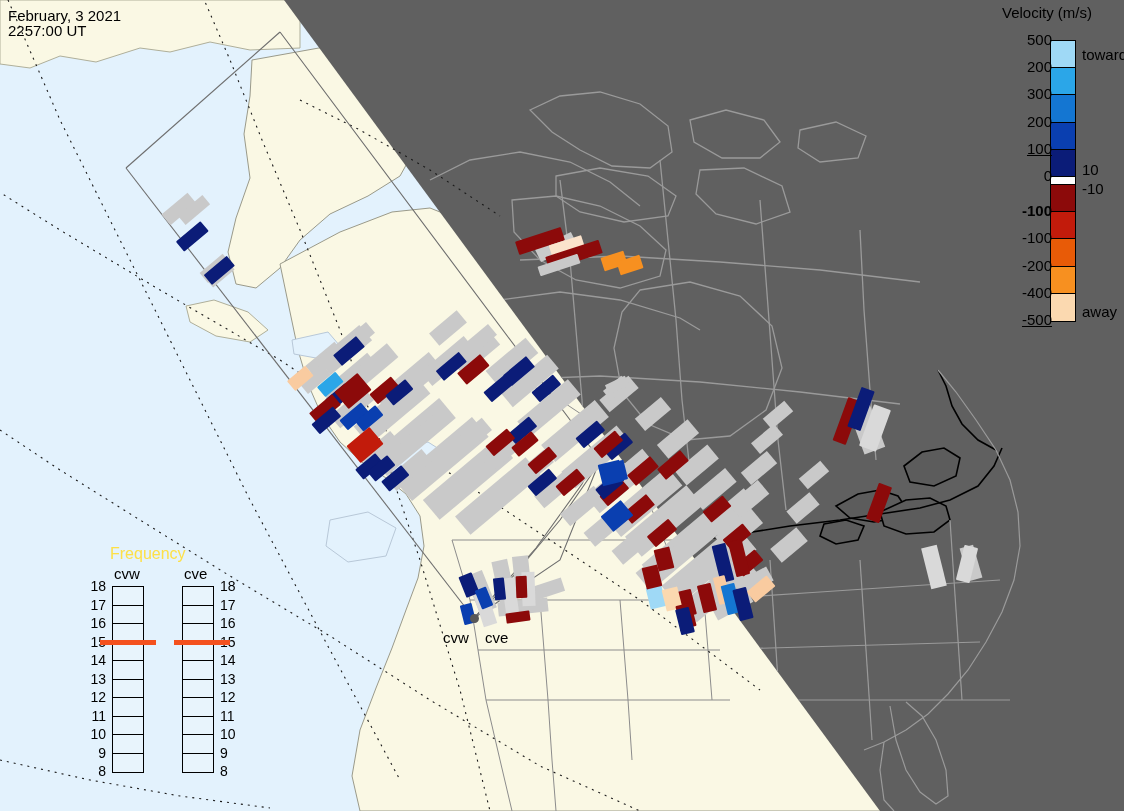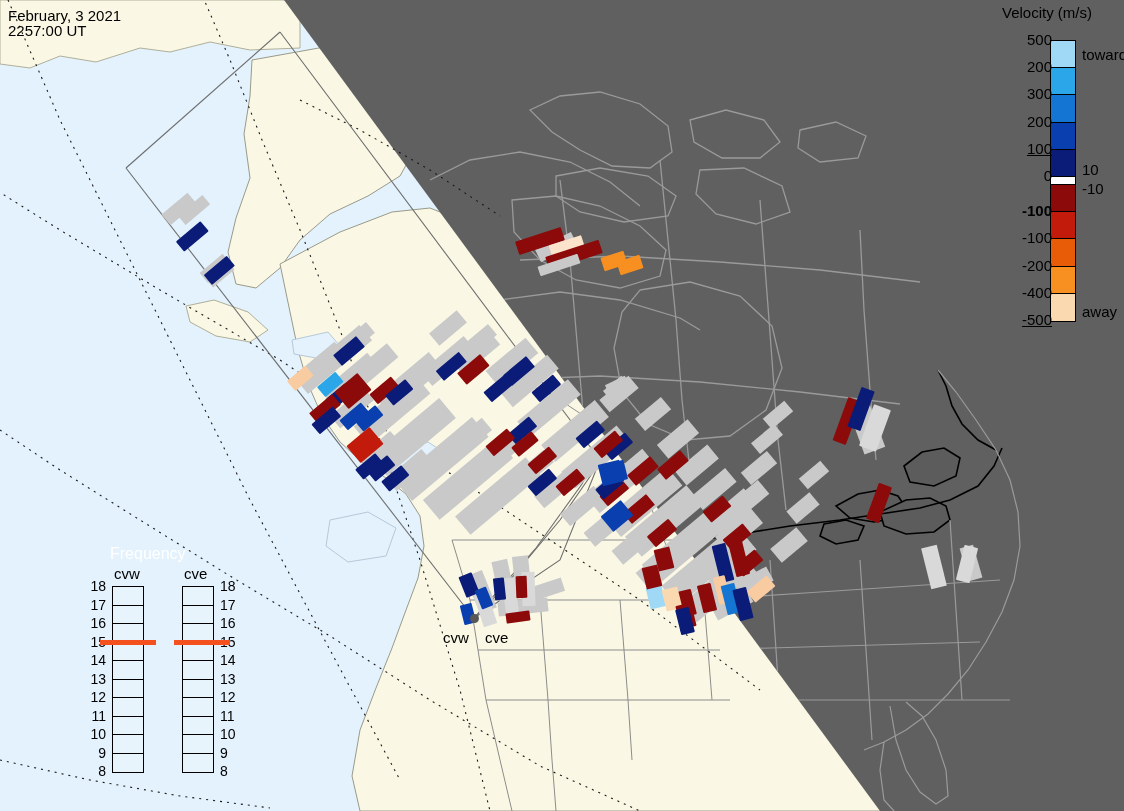--- a/index.html
+++ b/index.html
@@ -19,21 +19,21 @@
   #colorbar-panel{position:absolute;left:994px;top:0px;width:130px;height:340px;z-index:45;}
   #cb-title{position:absolute;left:8px;top:4px;font-size:15px;color:#000;white-space:nowrap;}
   #cb-bar{position:absolute;left:56px;top:40px;width:26px;height:282px;border:1px solid #000;box-sizing:border-box;}
   .cb-seg{width:100%;box-sizing:border-box;border-bottom:1px solid #000;}
   .cb-seg:last-child{border-bottom:none;}
   .cb-tick{position:absolute;right:72px;font-size:15px;color:#000;text-align:right;white-space:nowrap;}
   .cb-side{position:absolute;left:88px;font-size:15px;color:#000;white-space:nowrap;}
 
   
   #freq-panel{position:absolute;left:80px;top:545px;width:160px;height:235px;z-index:45;}
-  #freq-title{position:absolute;left:30px;top:0px;font-size:16px;color:#ffffff;white-space:nowrap;}
+  #freq-title{position:absolute;left:30px;top:0px;font-size:16px;color:#fde047;white-space:nowrap;}
   .freq-col-label{position:absolute;top:20px;font-size:15px;color:#000;}
   .freq-col{position:absolute;top:41px;width:32px;height:187px;border:1px solid #000;box-sizing:border-box;background:#E8F4FC;}
   .freq-cell{width:100%;border-bottom:1px solid #000;box-sizing:border-box;}
   .freq-cell:last-child{border-bottom:none;}
   .freq-mark{position:absolute;height:5px;background:#F4511E;}
   .freq-ticks{position:absolute;top:41px;font-size:14px;color:#000;}
   .freq-ticks span{position:absolute;right:0;line-height:10px;white-space:nowrap;}
   .freq-ticks.right span{right:auto;left:0;}
 
   

